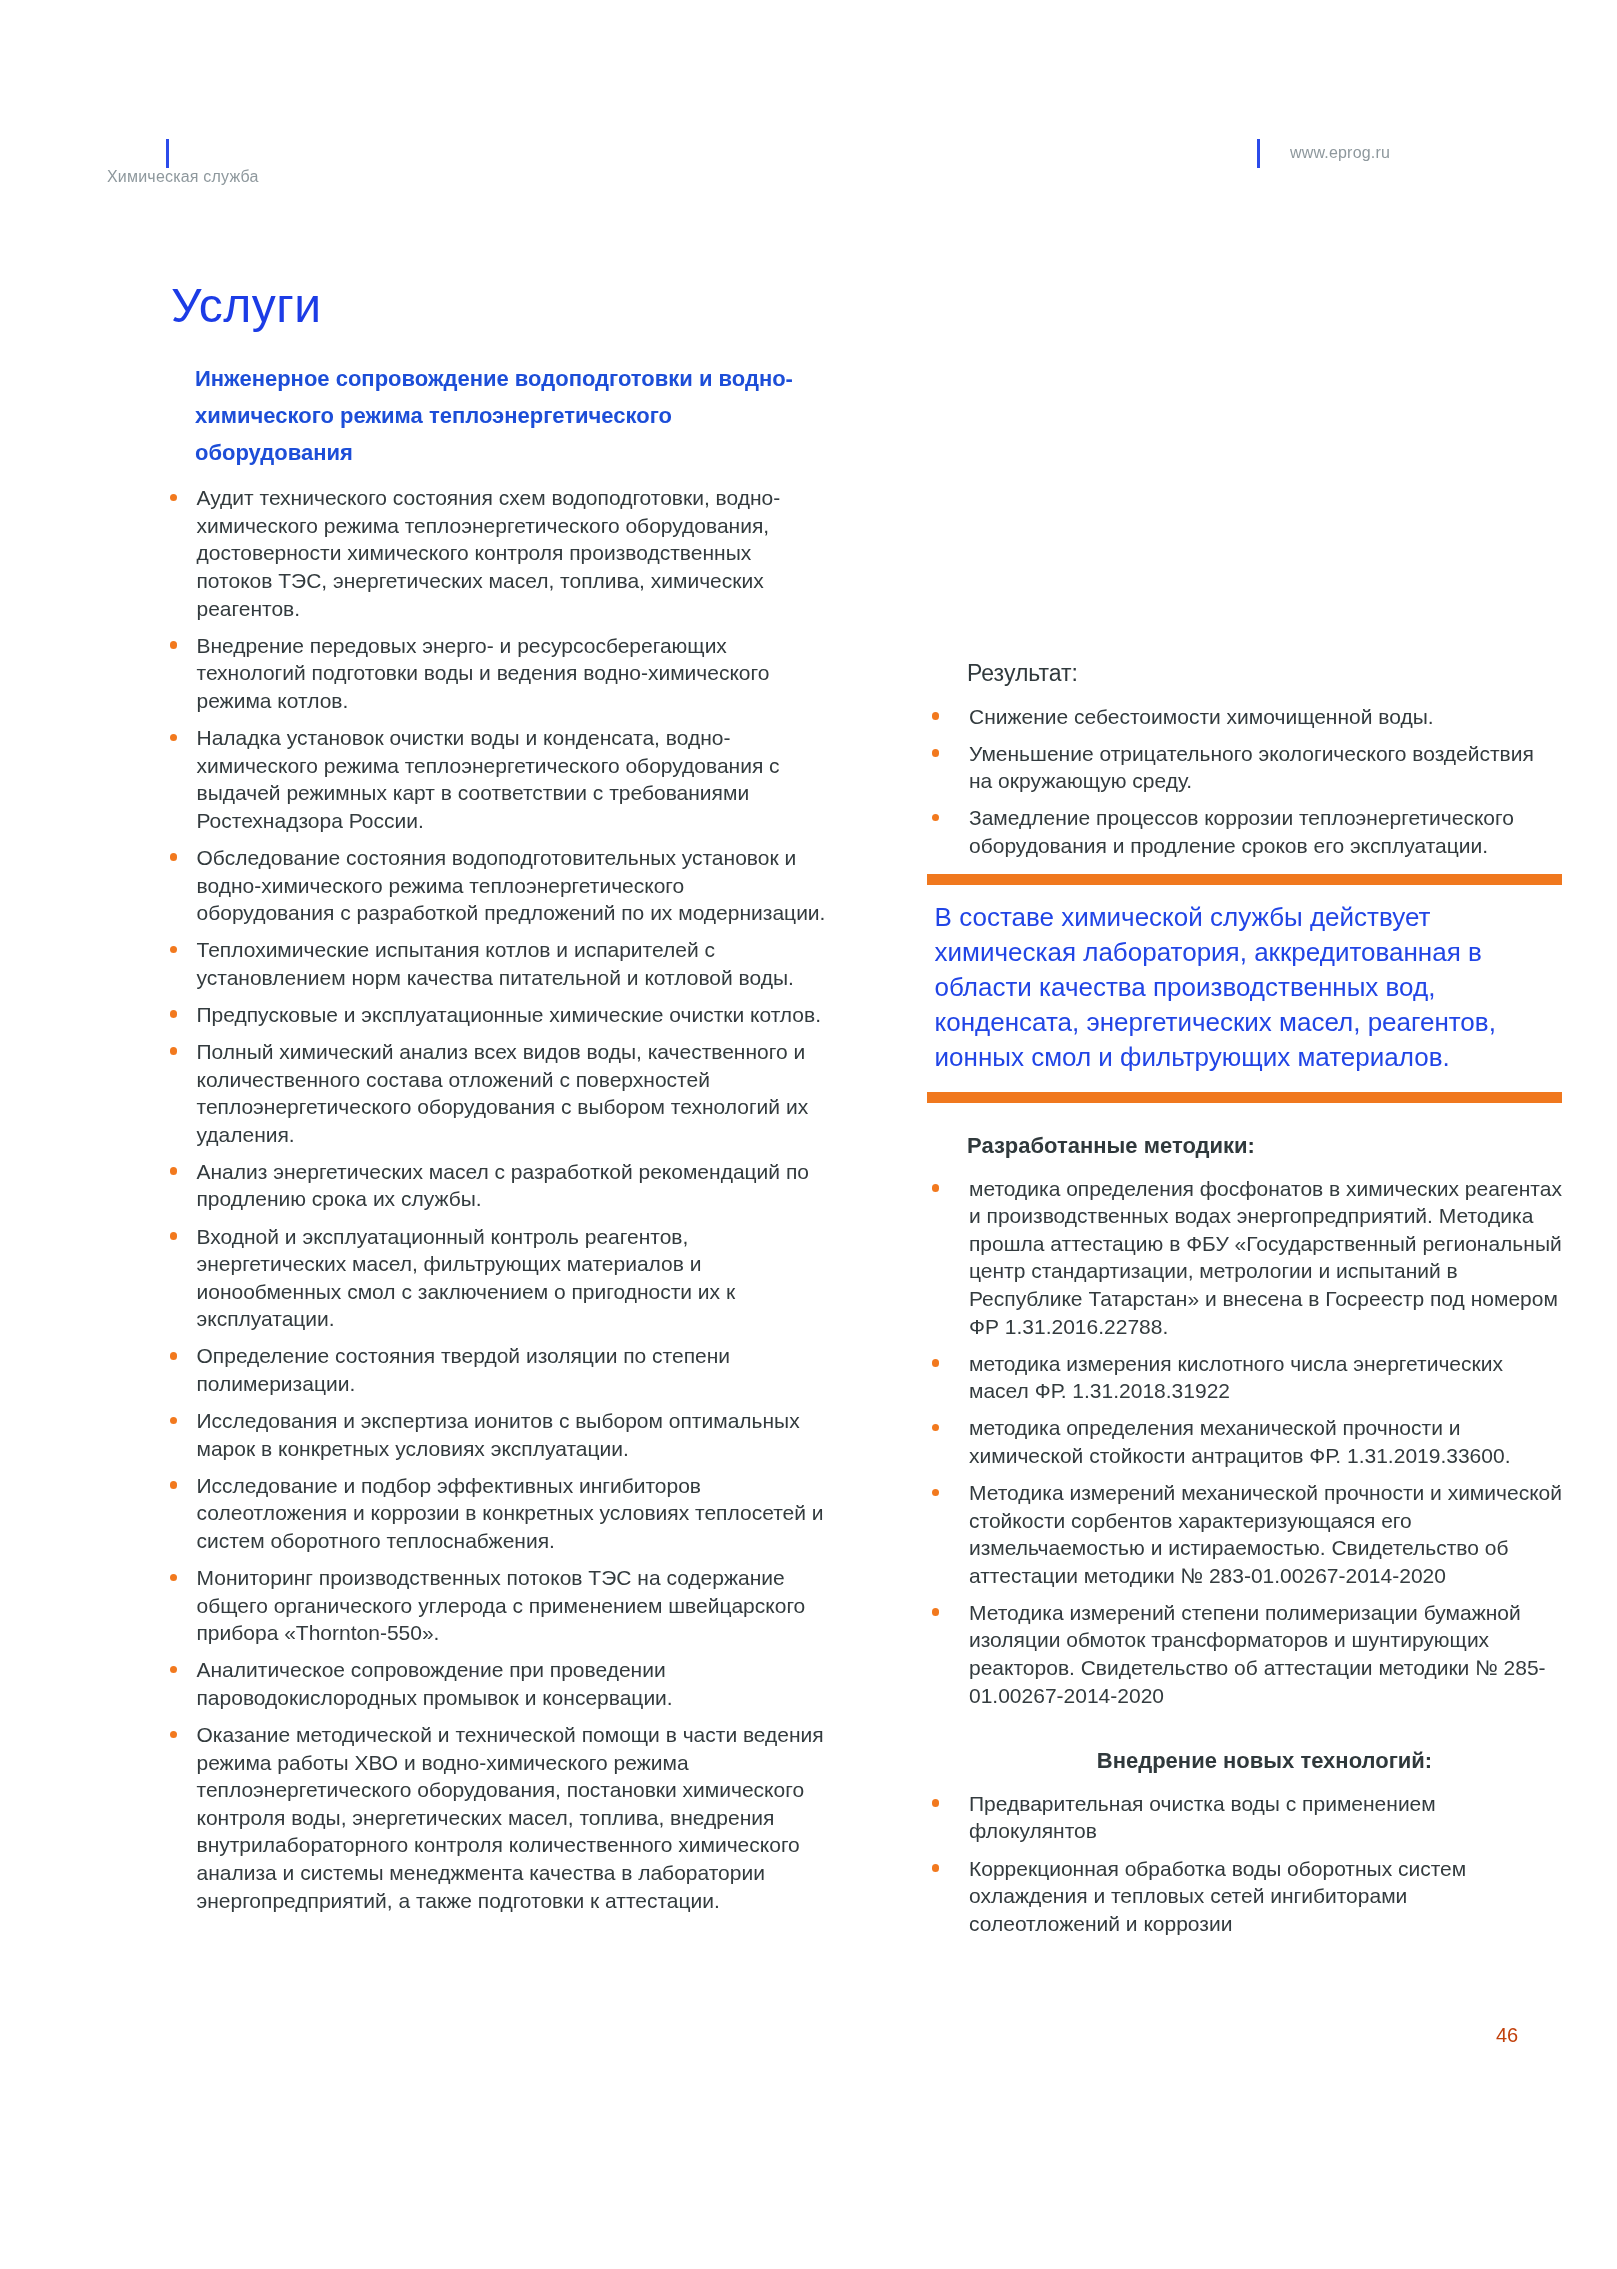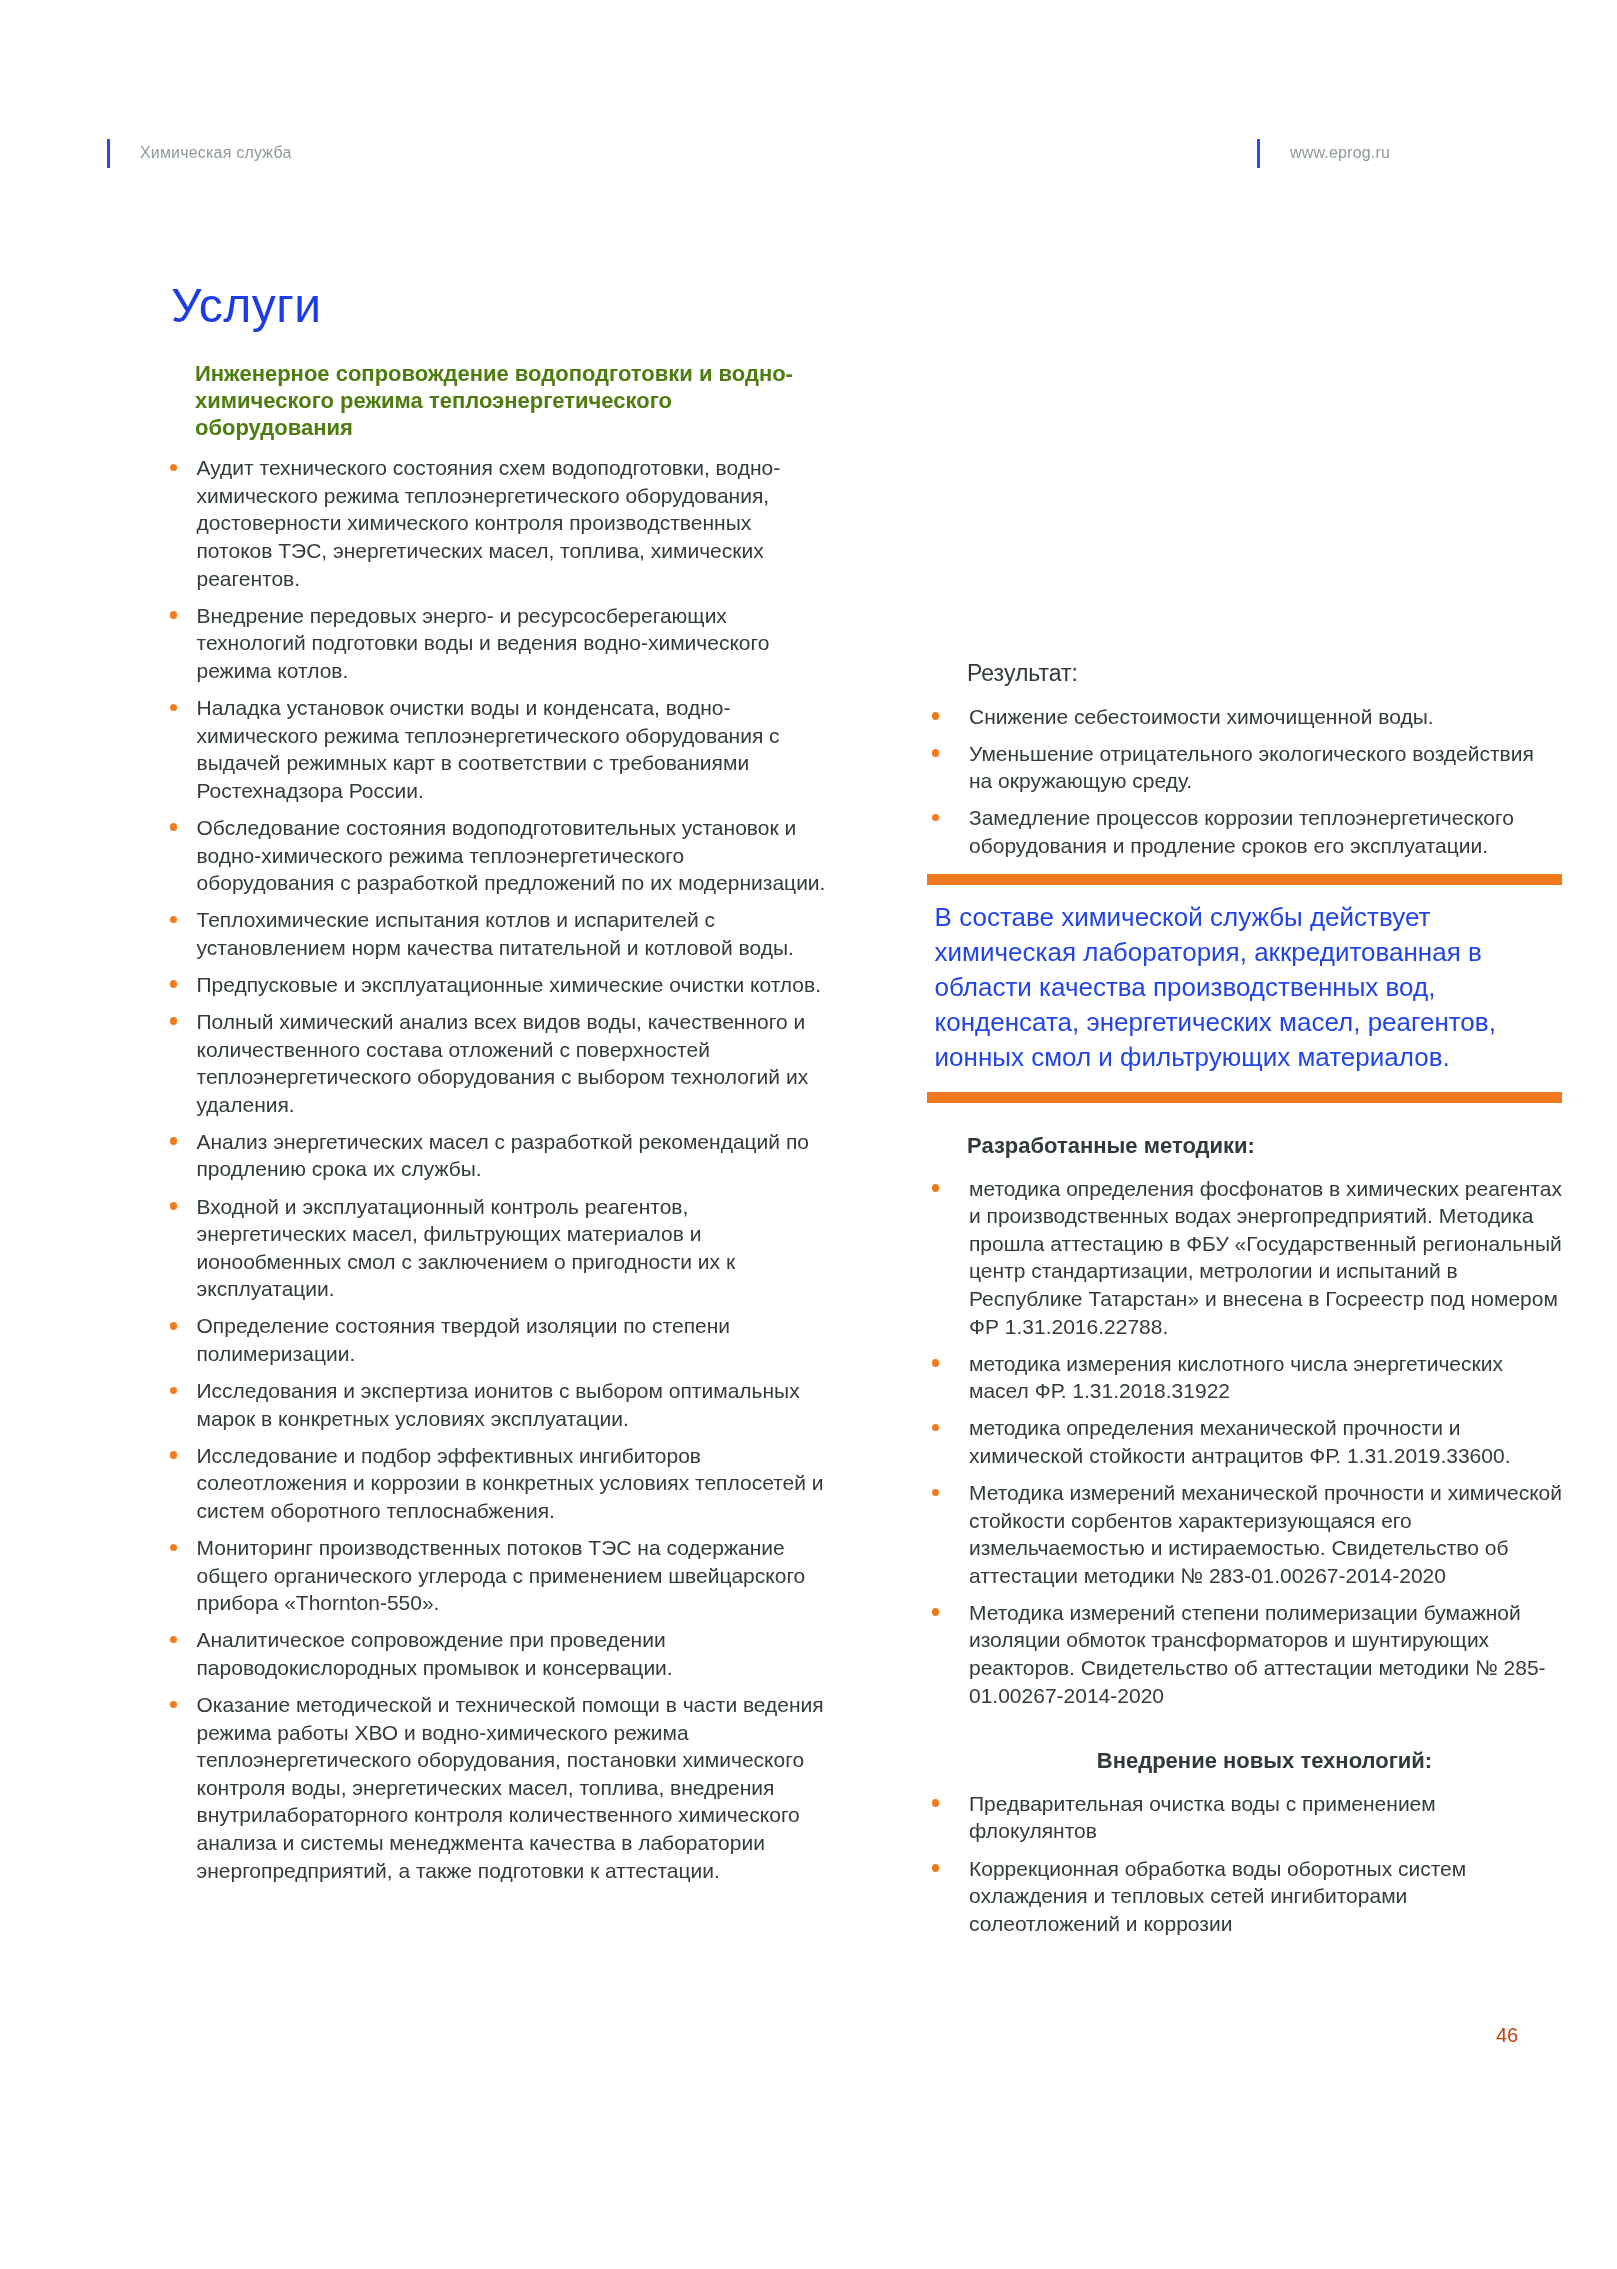--- a/index.html
+++ b/index.html
@@ -6,38 +6,38 @@
   body {
     width: 1618px; height: 2269px;
     background: #ffffff;
     position: relative;
     font-family: "Liberation Sans", sans-serif;
     color: #333b3e;
     overflow: hidden;
   }
   
   .hdr { position: absolute; top: 139px; display: flex; align-items: center; }
-  .hdr.left  { left: 107px; }
+  .hdr.left  { left: 107px; flex-direction: column; }
   .hdr.right { left: 1257px; align-items: center; }
   .vbar { width: 2.9px; height: 28.5px; background: #2b4bea; margin-right: 30px; flex: 0 0 auto; }
   .hdr-label { font-size: 16px; letter-spacing: 0.2px; color: #8e989d; }
 
   
   .page-title {
     position: absolute; left: 171px; top: 278px;
     font-size: 48px; font-weight: normal; color: #1c3ce6; letter-spacing: 0.5px;
   }
 
   
   .left-col  { position: absolute; left: 168px; top: 360px; width: 658px; }
   .right-col { position: absolute; left: 894px; top: 659px; width: 635px; margin-left: 33px; }
 
   .col-heading {
     margin: 0 0 13.3px 27px;
-    font-size: 22px; font-weight: bold; line-height: 27px; color: #4d7c0f;
+    font-size: 22px; font-weight: bold; line-height: 37px; color: #1d4ed8;
   }
   .section-heading {
     margin: 0 0 15px 40px;
     font-size: 22px; font-weight: bold; line-height: 27.6px; color: #30393c;
   }
   .result-heading {
     margin: 0 0 15px 40px;
     font-size: 23px; font-weight: normal; line-height: 28.5px; color: #30393c;
   }
 

